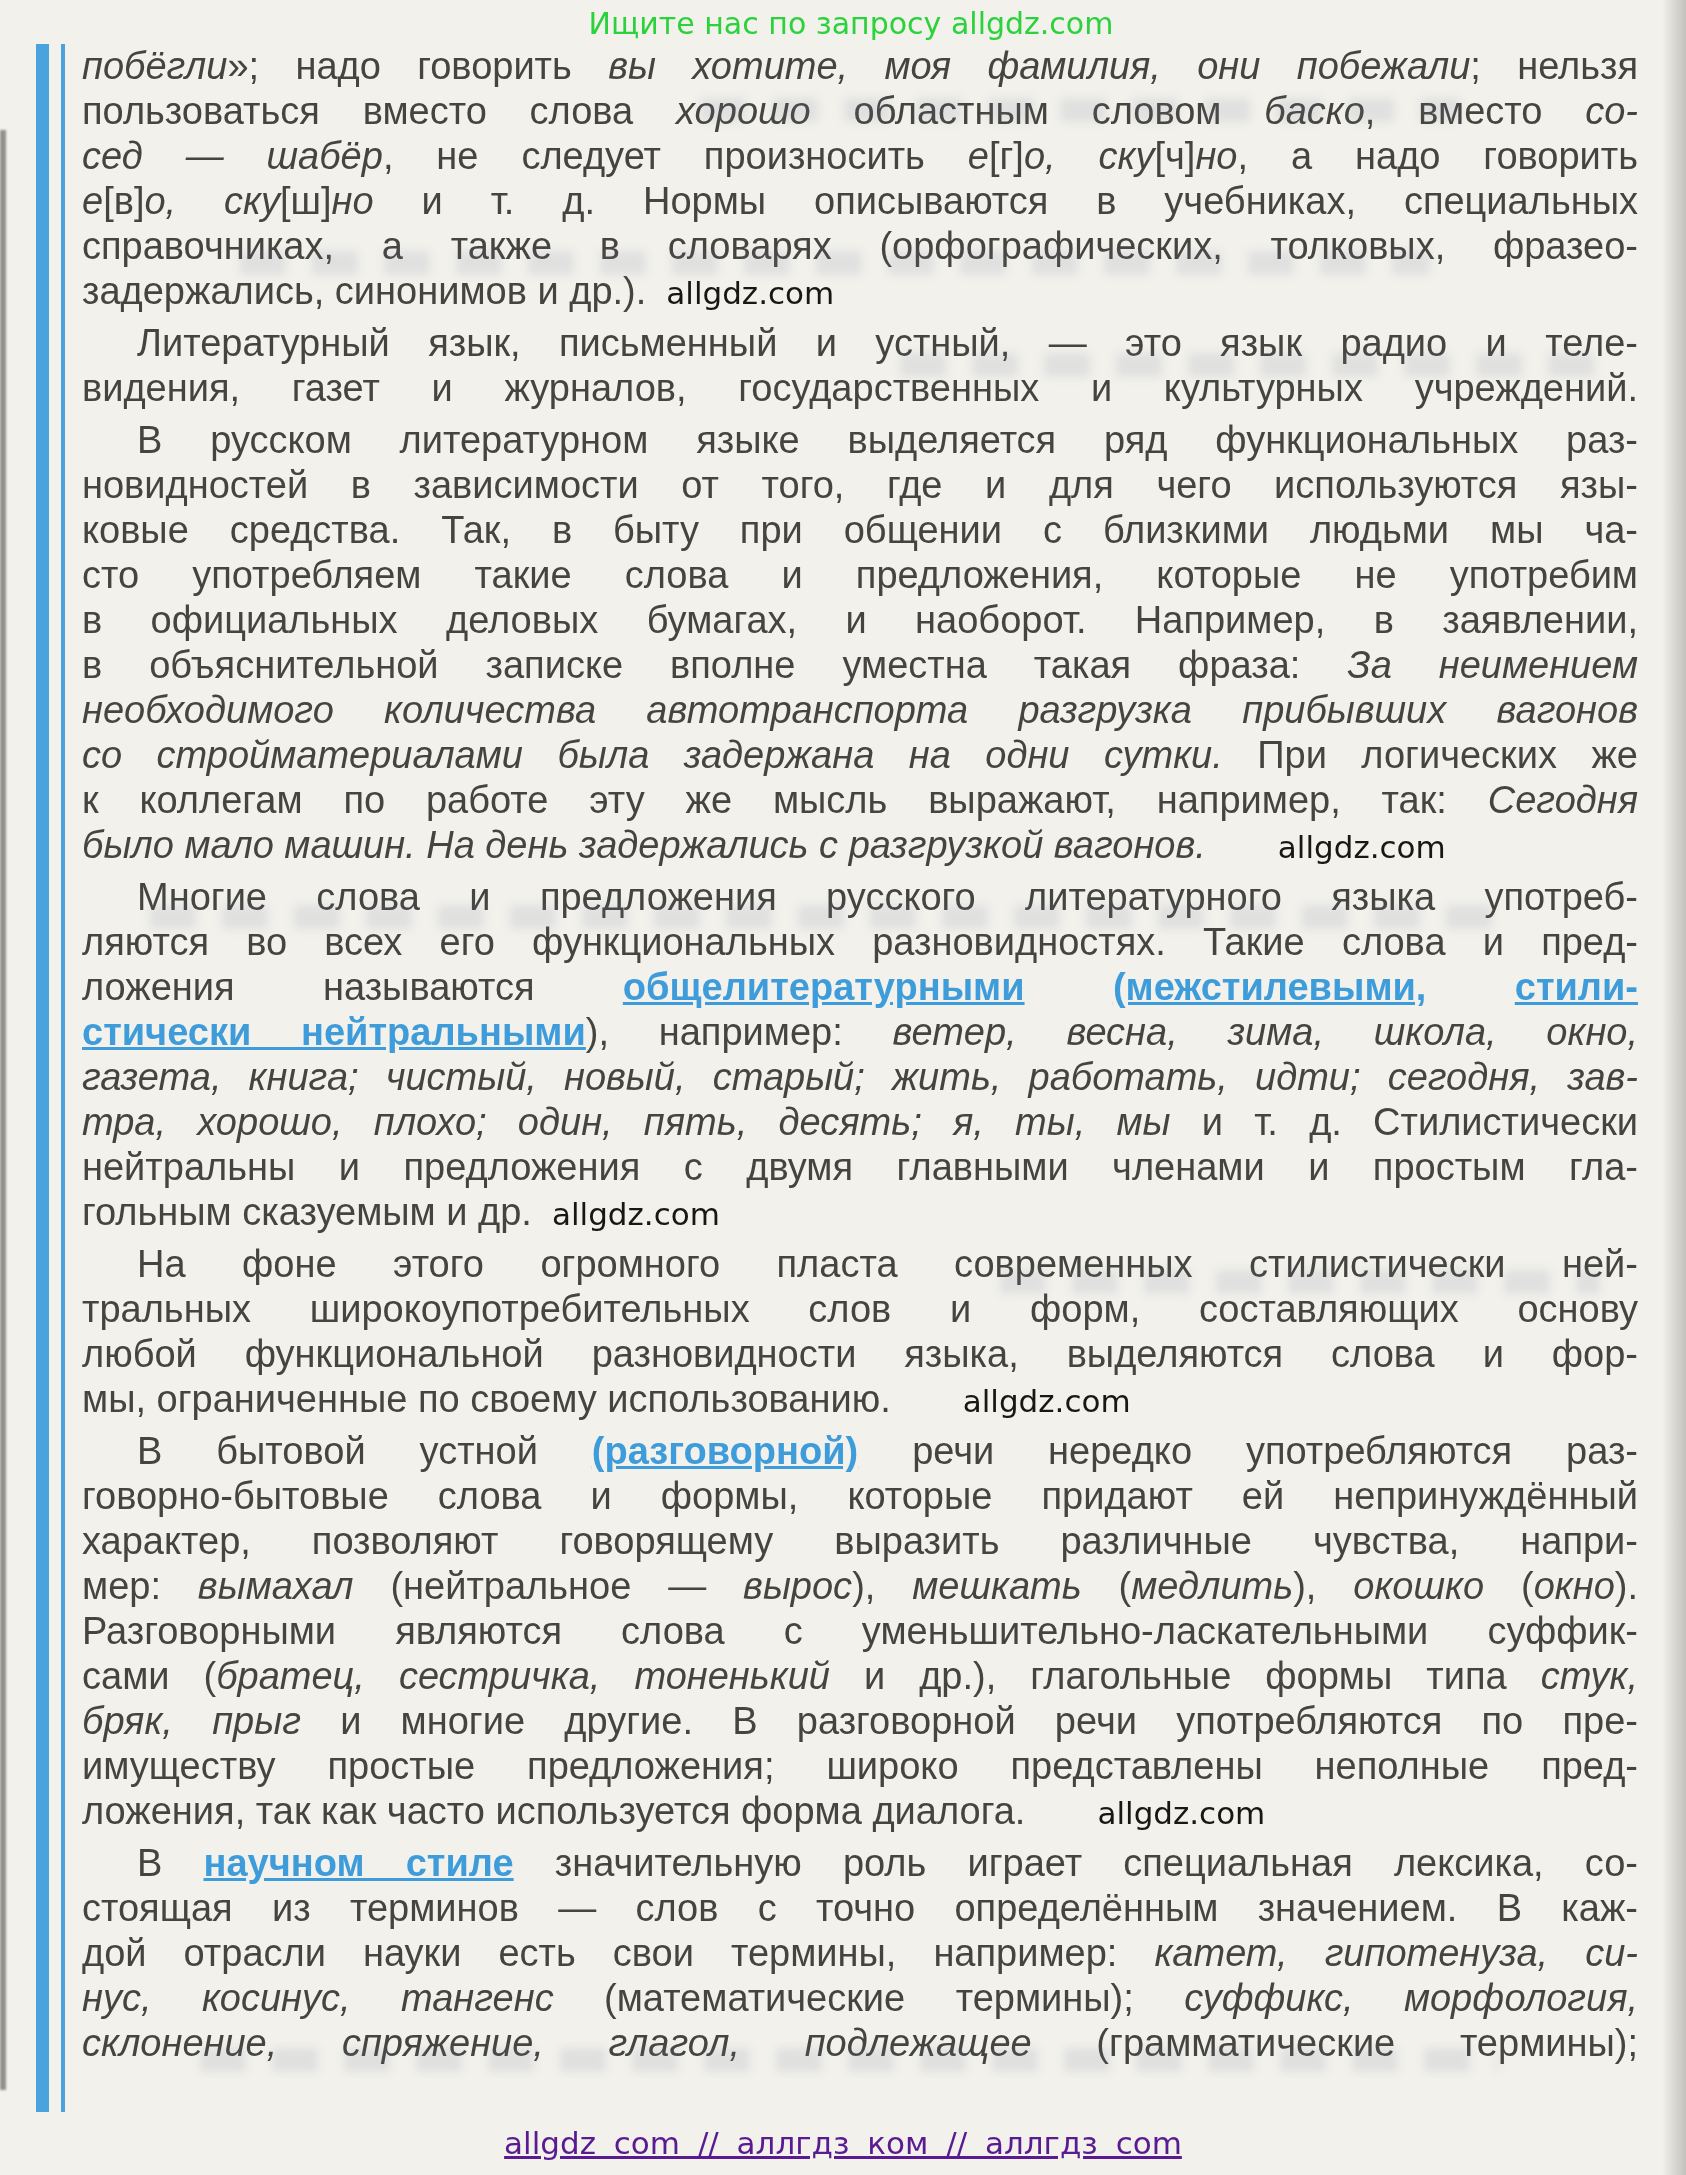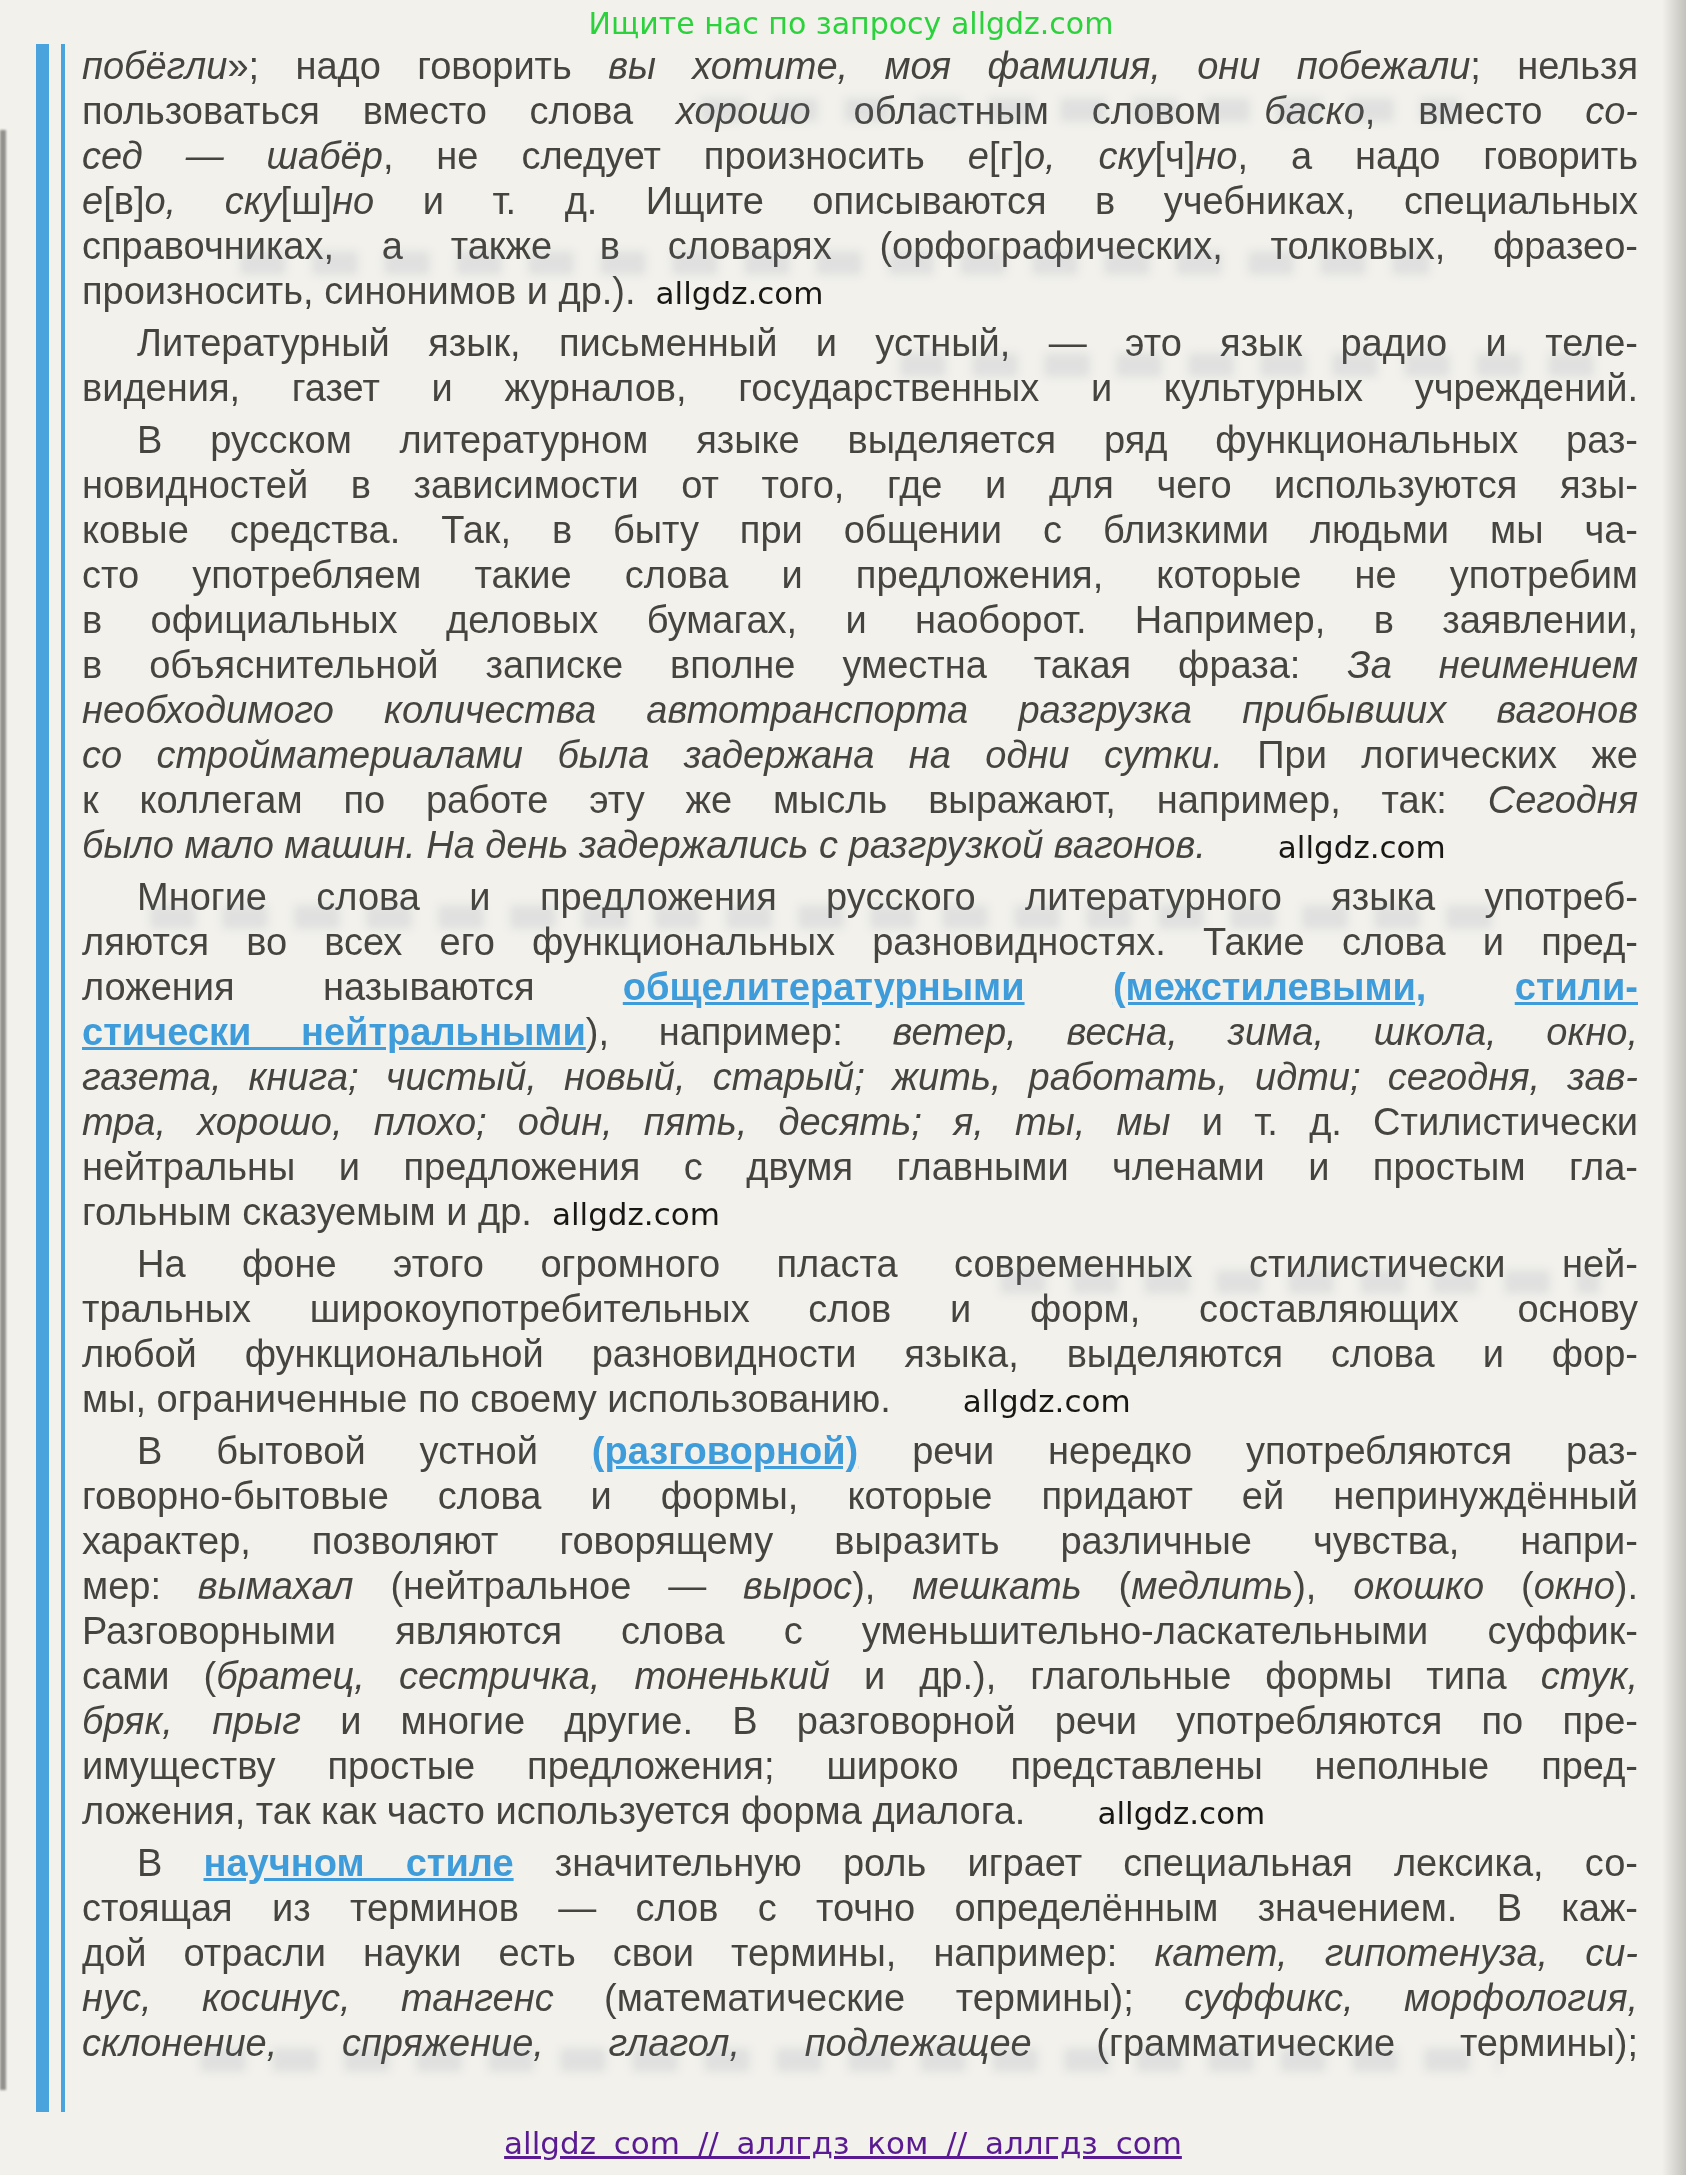--- a/index.html
+++ b/index.html
@@ -72,23 +72,23 @@
   <div class="promo-header">Ищите нас по запросу allgdz.com</div>
 
   <div class="rule rule-thick"></div>
   <div class="rule rule-thin"></div>
 
   <div class="text-block">
       <div class="para">
         <div class="line"><span class="ri">побёгли</span><span class="rn">»; надо говорить </span><span class="ri">вы хотите, моя фамилия, они побежали</span><span class="rn">; нельзя</span></div>
         <div class="line"><span class="rn">пользоваться вместо слова </span><span class="ri">хорошо</span><span class="rn"> областным словом </span><span class="ri">баско</span><span class="rn">, вместо </span><span class="ri">со-</span></div>
         <div class="line"><span class="ri">сед — шабёр</span><span class="rn">, не следует произносить </span><span class="ri">е</span><span class="rn">[г]</span><span class="ri">о, ску</span><span class="rn">[ч]</span><span class="ri">но</span><span class="rn">, а надо говорить</span></div>
-        <div class="line"><span class="ri">е</span><span class="rn">[в]</span><span class="ri">о, ску</span><span class="rn">[ш]</span><span class="ri">но</span><span class="rn"> и т. д. Ищите описываются в учебниках, специальных</span></div>
+        <div class="line"><span class="ri">е</span><span class="rn">[в]</span><span class="ri">о, ску</span><span class="rn">[ш]</span><span class="ri">но</span><span class="rn"> и т. д. Нормы описываются в учебниках, специальных</span></div>
         <div class="line"><span class="rn">справочниках, а также в словарях (орфографических, толковых, фразео-</span></div>
-        <div class="line last"><span class="rn">произносить, синонимов и др.).</span><span class="rw">allgdz.com</span></div>
+        <div class="line last"><span class="rn">задержались, синонимов и др.).</span><span class="rw">allgdz.com</span></div>
       </div>
       <div class="para">
         <div class="line ind"><span class="rn">Литературный язык, письменный и устный, — это язык радио и теле-</span></div>
         <div class="line"><span class="rn">видения, газет и журналов, государственных и культурных учреждений.</span></div>
       </div>
       <div class="para">
         <div class="line ind"><span class="rn">В русском литературном языке выделяется ряд функциональных раз-</span></div>
         <div class="line"><span class="rn">новидностей в зависимости от того, где и для чего используются язы-</span></div>
         <div class="line"><span class="rn">ковые средства. Так, в быту при общении с близкими людьми мы ча-</span></div>
         <div class="line"><span class="rn">сто употребляем такие слова и предложения, которые не употребим</span></div>

